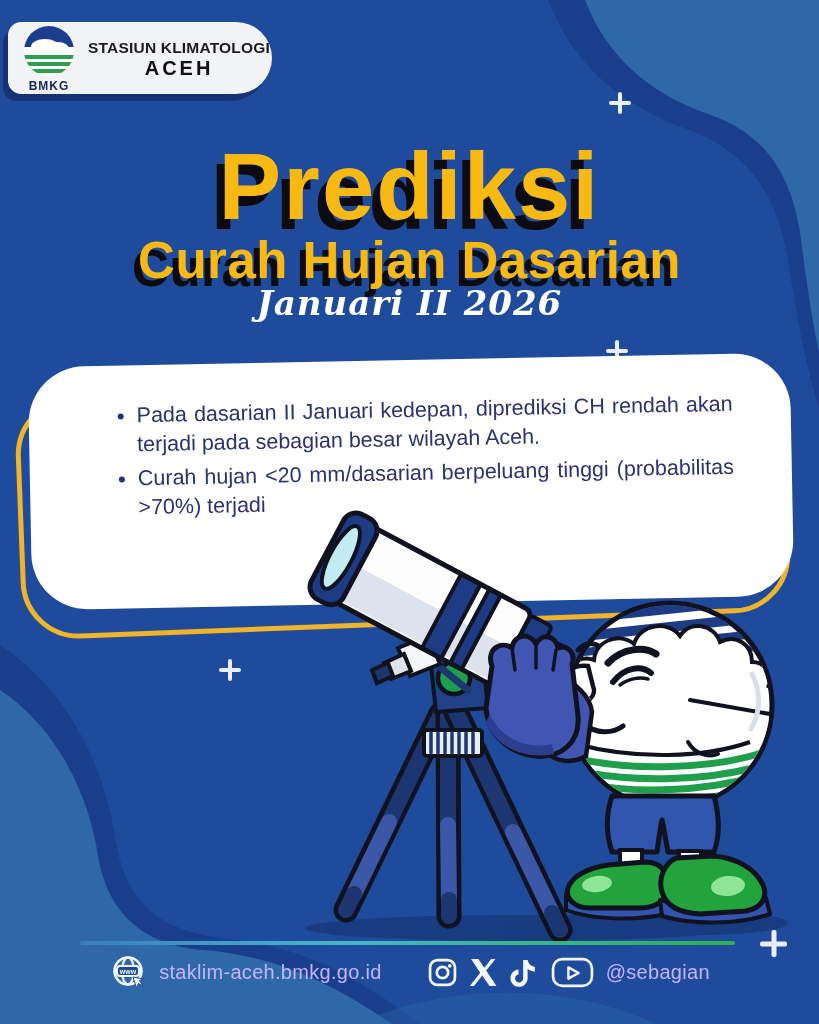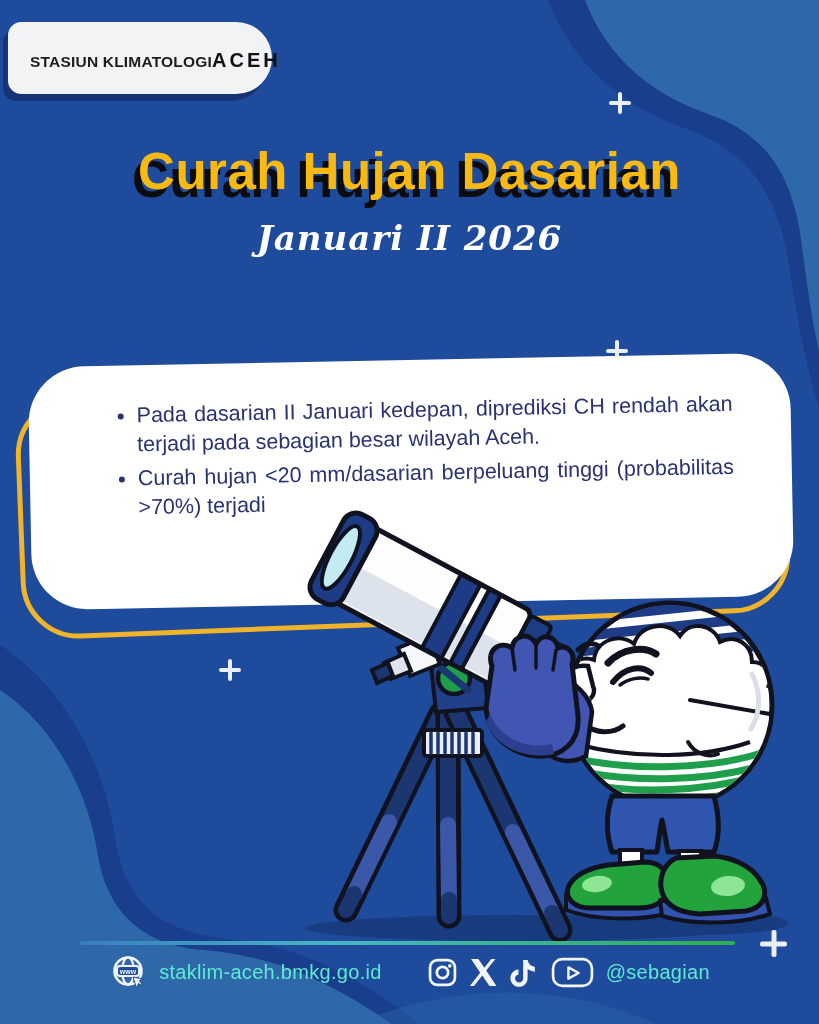--- a/index.html
+++ b/index.html
@@ -18,35 +18,35 @@
     background:#EAEEF7;transform:translateY(-50%);border-radius:2px}
   .plus.lg{width:27px;height:27px}
   .plus.lg::before{width:5px}.plus.lg::after{height:5px}
   
   .brand-pill{
     position:absolute;z-index:6;left:8px;top:22px;width:264px;height:72px;
     background:#F2F3F5;border-radius:14px 38px 38px 14px;
     box-shadow:-5px 7px 0 rgba(16,34,86,.55);
     display:flex;align-items:center;gap:10px;padding-left:12px;box-sizing:border-box;
   }
-  .brand-text{display:flex;flex-direction:row;align-items:flex-end;line-height:1.05;margin-top:3px}
+  .brand-text{display:flex;flex-direction:column;align-items:center;line-height:1.05;margin-top:3px}
   .brand-org{font-size:15.5px;font-weight:bold;color:#1c1c1e;letter-spacing:.2px;white-space:nowrap}
   .brand-region{font-size:20px;font-weight:bold;color:#111114;letter-spacing:3px;margin-top:1px}
   
   .title-block{position:absolute;z-index:3;left:0;right:0;top:142px;text-align:center;pointer-events:none}
   .title-main{
     margin:0;font-size:94px;line-height:.95;font-weight:800;color:#F8BA12;
     letter-spacing:2px;text-shadow:-8px 10px 0 #0b0b10;
   }
   .title-sub{
     margin:4px 0 0;font-size:51px;line-height:1;font-weight:800;color:#F8BA12;
     letter-spacing:.5px;text-shadow:-6px 8px 0 #0b0b10;
   }
   .title-period{
-    margin:24px 0 0;font-size:34px;line-height:1;font-weight:bold;font-style:italic;
+    margin:0 0 0;font-size:34px;line-height:1;font-weight:bold;font-style:italic;
     font-family:"DejaVu Serif","Liberation Serif",serif;color:#fff;letter-spacing:1px;
   }
   
   .card-outline{
     position:absolute;z-index:1;left:18px;top:384px;width:770px;height:242px;
     border:5px solid #F0B42A;border-radius:58px;transform:rotate(-2.2deg);
     box-sizing:border-box;
   }
   .info-card{
     position:absolute;z-index:2;left:30px;top:360px;width:762px;height:243px;
@@ -62,21 +62,21 @@
   
   .mascot-layer{position:absolute;inset:0;z-index:4;pointer-events:none}
   
   .footer-line{
     position:absolute;z-index:5;left:80px;top:941px;width:655px;height:4px;border-radius:2px;
     background:linear-gradient(90deg,#3B7EC0 0%,#49B6C6 40%,#2FAF4E 100%);
   }
   .footer-row{
     position:absolute;z-index:6;left:0;right:0;top:950px;height:44px;
     display:flex;align-items:center;justify-content:center;gap:12px;
-    color:#5eead4;font-size:20px;
+    color:#c4b5fd;font-size:20px;
   }
   .footer-row .spacer{width:22px}
   .footer-row .icon{flex:0 0 auto}
   .footer-text{letter-spacing:.3px}
 </style>
 </head>
 <body>
 
 <div class="poster">
 
@@ -112,20 +112,21 @@
       </g>
       <text x="29" y="66" font-size="12" font-weight="bold" fill="#16255c" text-anchor="middle" font-family="Liberation Sans, sans-serif" letter-spacing="1">BMKG</text>
     </svg>
     <div class="brand-text">
       <span class="brand-org">STASIUN KLIMATOLOGI</span>
       <span class="brand-region">ACEH</span>
     </div>
   </header>
 
   <div class="title-block">
+    <h1 class="title-main">Prediksi</h1>
     <h2 class="title-sub">Curah Hujan Dasarian</h2>
     <h3 class="title-period">Januari II 2026</h3>
   </div>
 
   <div class="card-outline"></div>
   <div class="info-card">
     <ul>
       <li>Pada dasarian II Januari kedepan, diprediksi CH rendah akan terjadi pada sebagian besar wilayah Aceh.</li>
       <li>Curah hujan &lt;20 mm/dasarian berpeluang tinggi (probabilitas &gt;70%) terjadi</li>
     </ul>

